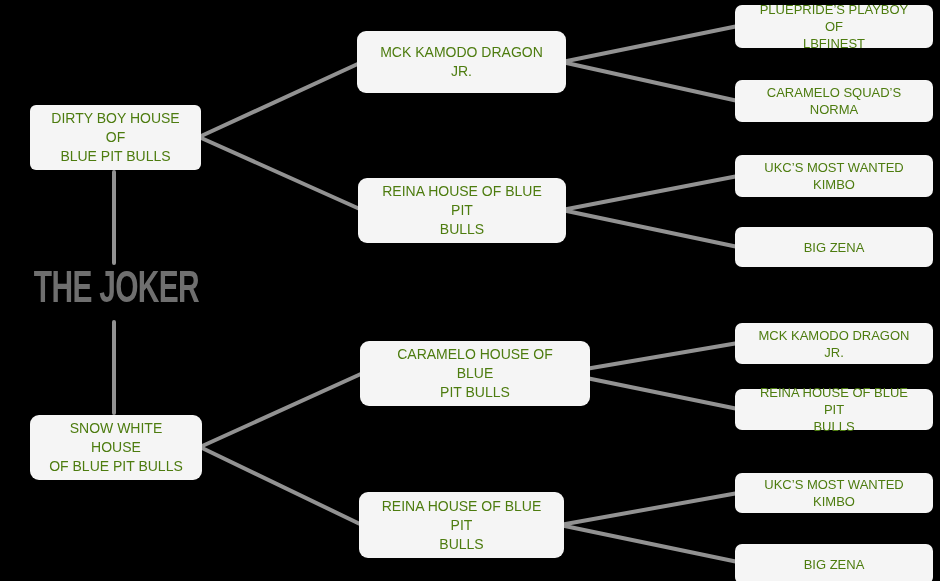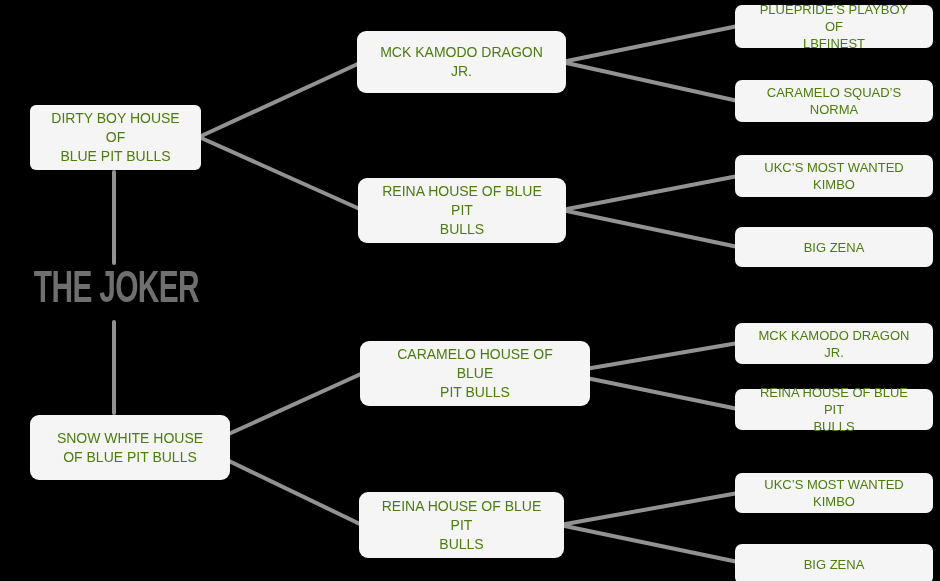--- a/index.html
+++ b/index.html
@@ -69,21 +69,21 @@
     <line x1="560" y1="525" x2="738" y2="493" stroke="#929292"></line>
     <line x1="560" y1="525" x2="738" y2="562" stroke="#929292"></line>
   </svg>
 
   <div class="subject">
     <span>THE JOKER</span>
   </div>
 
   <div class="node gen1" style="left:30px; top:105px; width:171px; height:65px;border-radius:6px;">DIRTY BOY HOUSE OF
 BLUE PIT BULLS</div>
-  <div class="node gen1" style="left:30px; top:415px; width:200px; height:65px;">SNOW WHITE HOUSE
+  <div class="node gen1" style="left:30px; top:415px; width:172px; height:65px;">SNOW WHITE HOUSE
 OF BLUE PIT BULLS</div>
 
   <div class="node gen2" style="left:357px; top:31px; width:209px; height:62px;">MCK KAMODO DRAGON JR.</div>
   <div class="node gen2" style="left:358px; top:178px; width:208px; height:65px;">REINA HOUSE OF BLUE PIT
 BULLS</div>
   <div class="node gen2" style="left:360px; top:341px; width:230px; height:65px;">CARAMELO HOUSE OF BLUE
 PIT BULLS</div>
   <div class="node gen2" style="left:359px; top:492px; width:205px; height:66px;">REINA HOUSE OF BLUE PIT
 BULLS</div>
 

